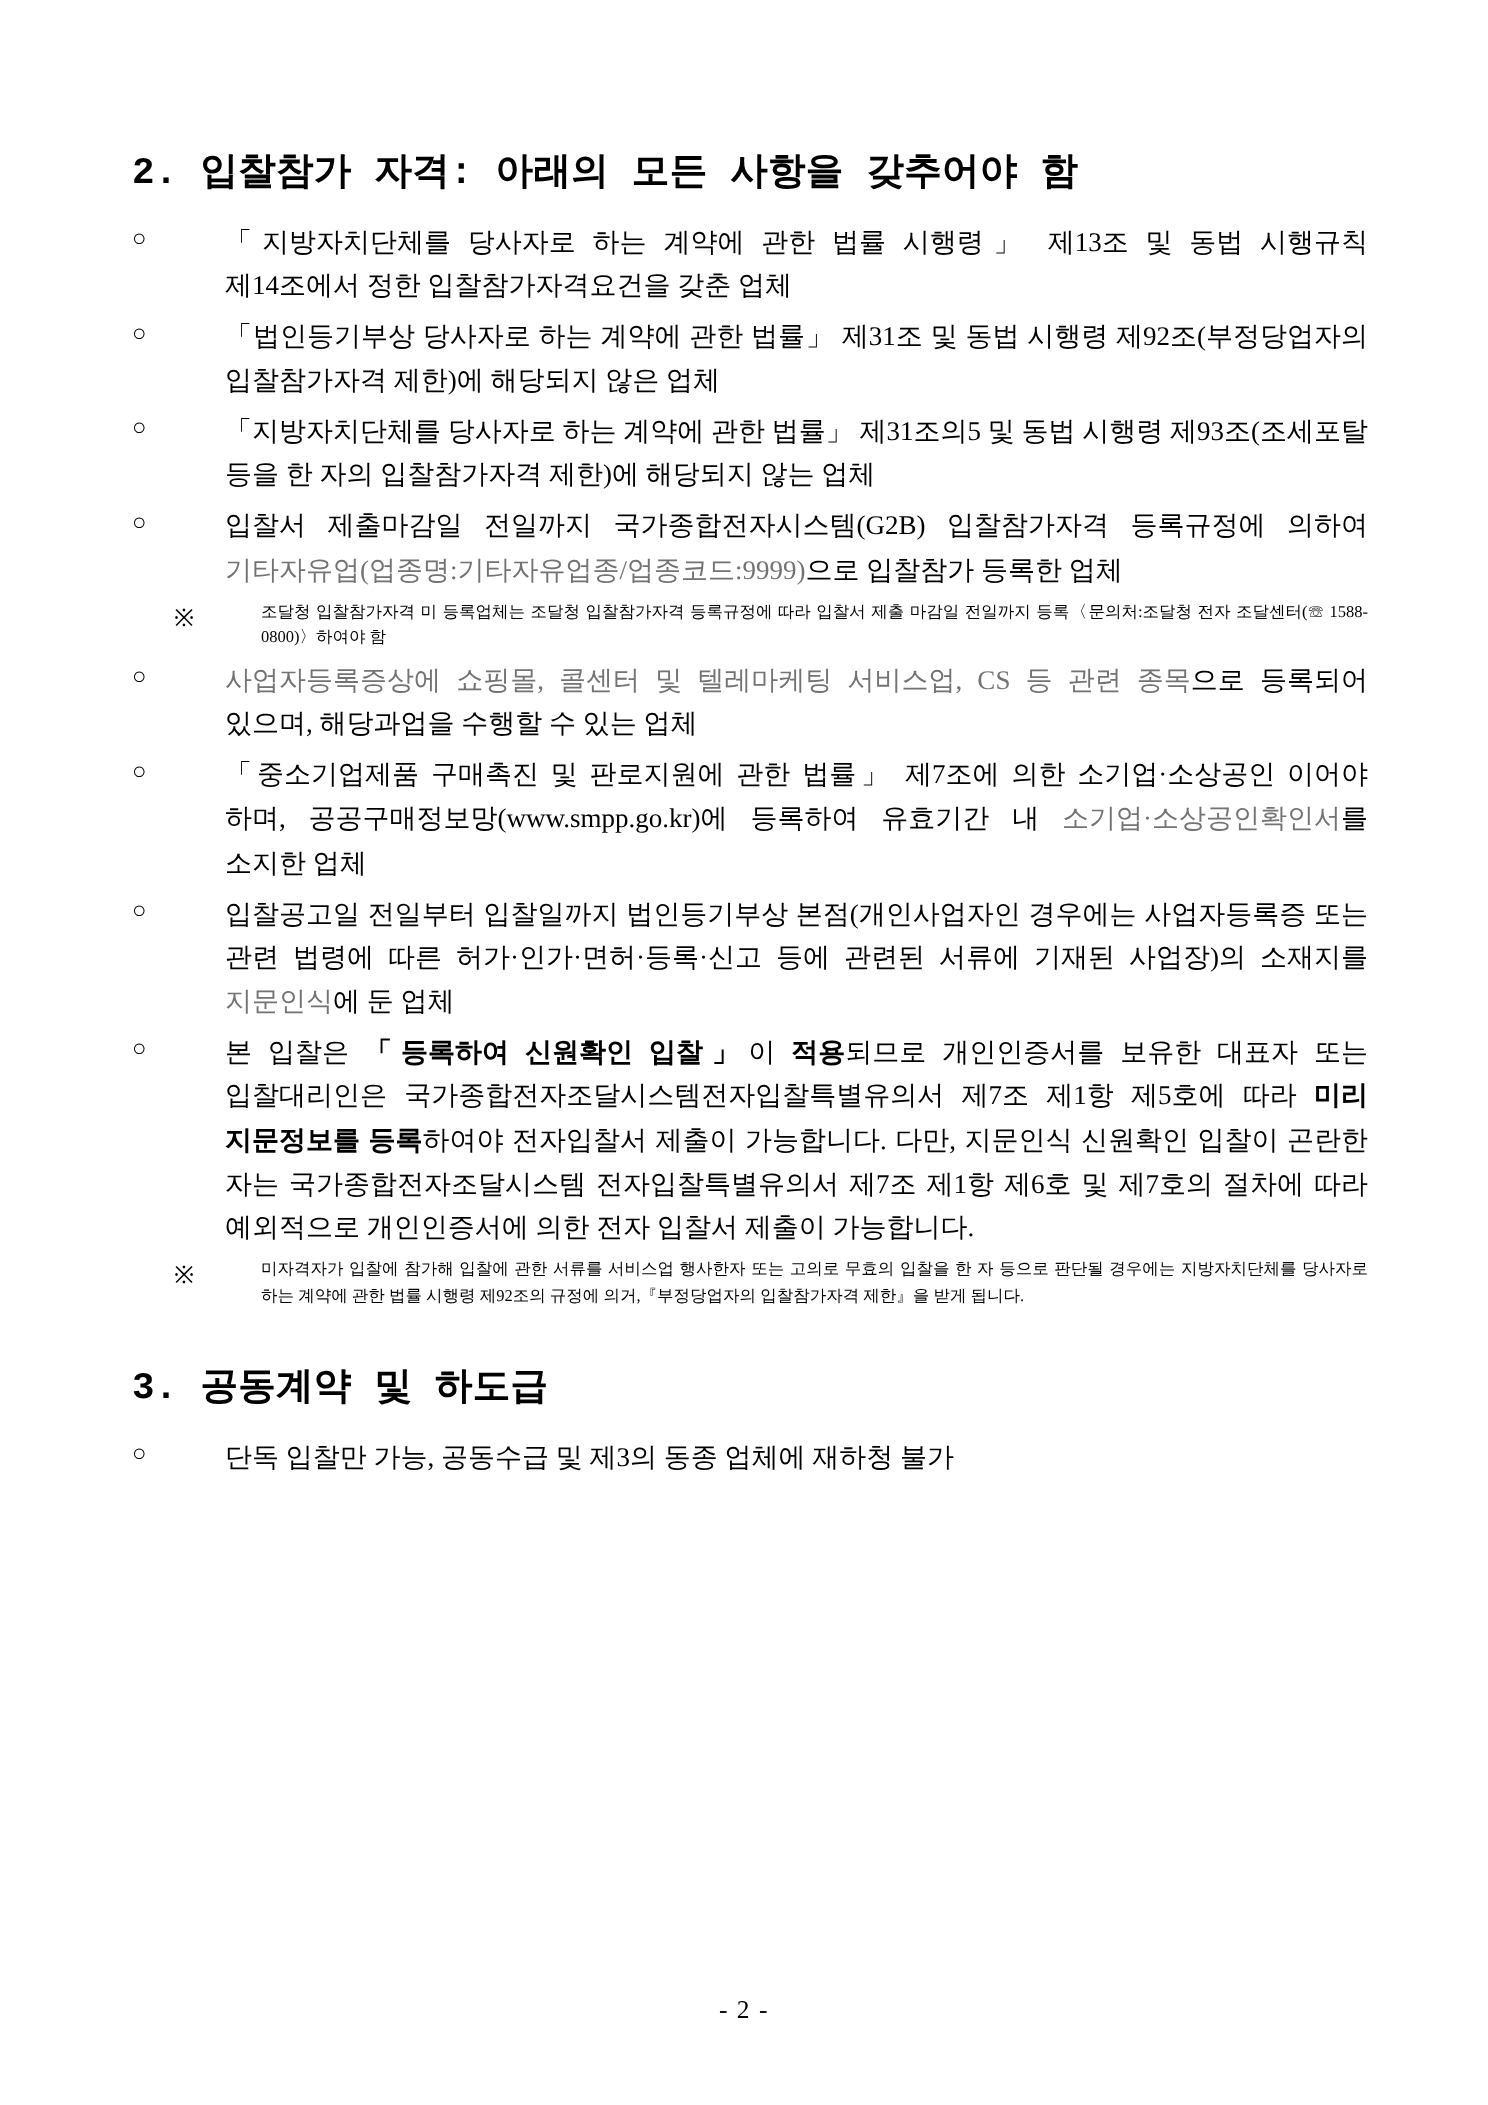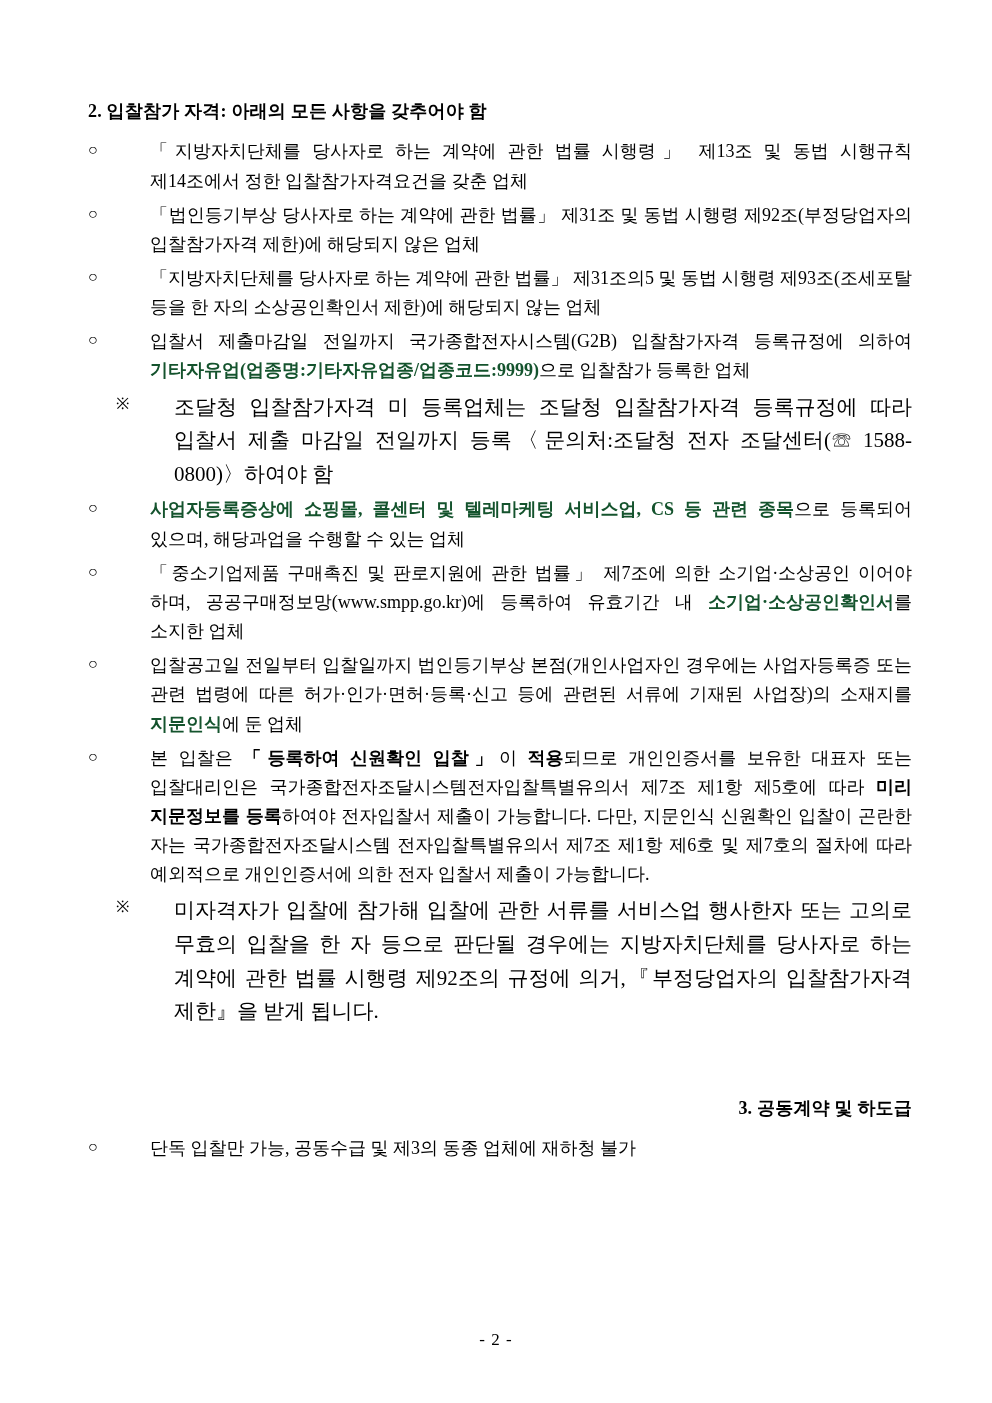--- a/index.html
+++ b/index.html
@@ -23,29 +23,29 @@
     padding: 0;
     box-sizing: border-box;
   }
   .content {
     position: absolute;
     left: 88px;
     top: 100px;
     width: 824px;
   }
   h2.section-title {
-    font-size: 18px;
+    font-size: 25px;
     font-weight: bold;
     margin: 0 0 14px 0;
     letter-spacing: 0.2px;
     line-height: 1.3;
+    font-family: Liberation Mono, monospace;
   }
   h2.section-title.second {
-    margin-top: 68px;
-    text-align: right;
+    margin-top: 37px;
   }
   .item {
     display: flex;
     align-items: flex-start;
     margin-bottom: 5px;
     font-size: 18px;
     line-height: 1.62;
   }
   .bullet {
     flex: 0 0 auto;
@@ -67,24 +67,24 @@
     align-items: flex-start;
     margin-bottom: 4px;
     font-size: 17px;
     line-height: 1.6;
     padding-left: 28px;
   }
   .sub-item .bullet {
     width: 26px;
     font-size: 16px;
   }
-  .sub-item .body-text { font-size: 21px; }
+  .sub-item .body-text { font-size: 11px; }
   .blue {
-    color: #14532d;
-    font-weight: bold;
+    color: #737373;
+    font-weight: normal;
   }
   .bold { font-weight: bold; }
   .sm { font-size: 16.5px; }
   .footer {
     position: absolute;
     left: 0;
     top: 1330px;
     width: 992px;
     text-align: center;
     font-size: 17px;
@@ -104,21 +104,21 @@
       <span class="body-text">「지방자치단체를 당사자로 하는 계약에 관한 법률 시행령」 제13조 및 동법 시행규칙 제14조에서 정한 입찰참가자격요건을 갖춘 업체</span>
     </div>
 
     <div class="item">
       <span class="bullet circle">○</span>
       <span class="body-text">「법인등기부상 당사자로 하는 계약에 관한 법률」 제31조 및 동법 시행령 제92조(부정당업자의 입찰참가자격 제한)에 해당되지 않은 업체</span>
     </div>
 
     <div class="item">
       <span class="bullet circle">○</span>
-      <span class="body-text">「지방자치단체를 당사자로 하는 계약에 관한 법률」 제31조의5 및 동법 시행령 제93조(조세포탈 등을 한 자의 소상공인확인서 제한)에 해당되지 않는 업체</span>
+      <span class="body-text">「지방자치단체를 당사자로 하는 계약에 관한 법률」 제31조의5 및 동법 시행령 제93조(조세포탈 등을 한 자의 입찰참가자격 제한)에 해당되지 않는 업체</span>
     </div>
 
     <div class="item">
       <span class="bullet circle">○</span>
       <span class="body-text"><span>입찰서 제출마감일 전일까지 국가종합전자시스템(G2B) 입찰참가자격 등록규정에 의하여 </span><span class="blue">기타자유업(업종명:기타자유업종/업종코드:9999)</span><span>으로 입찰참가 등록한 업체</span></span>
     </div>
     <div class="sub-item">
       <span class="bullet">※</span>
       <span class="body-text sm">조달청 입찰참가자격 미 등록업체는 조달청 입찰참가자격 등록규정에 따라 입찰서 제출 마감일 전일까지 등록〈문의처:조달청 전자 조달센터(☏ 1588-0800)〉하여야 함</span>
     </div>

